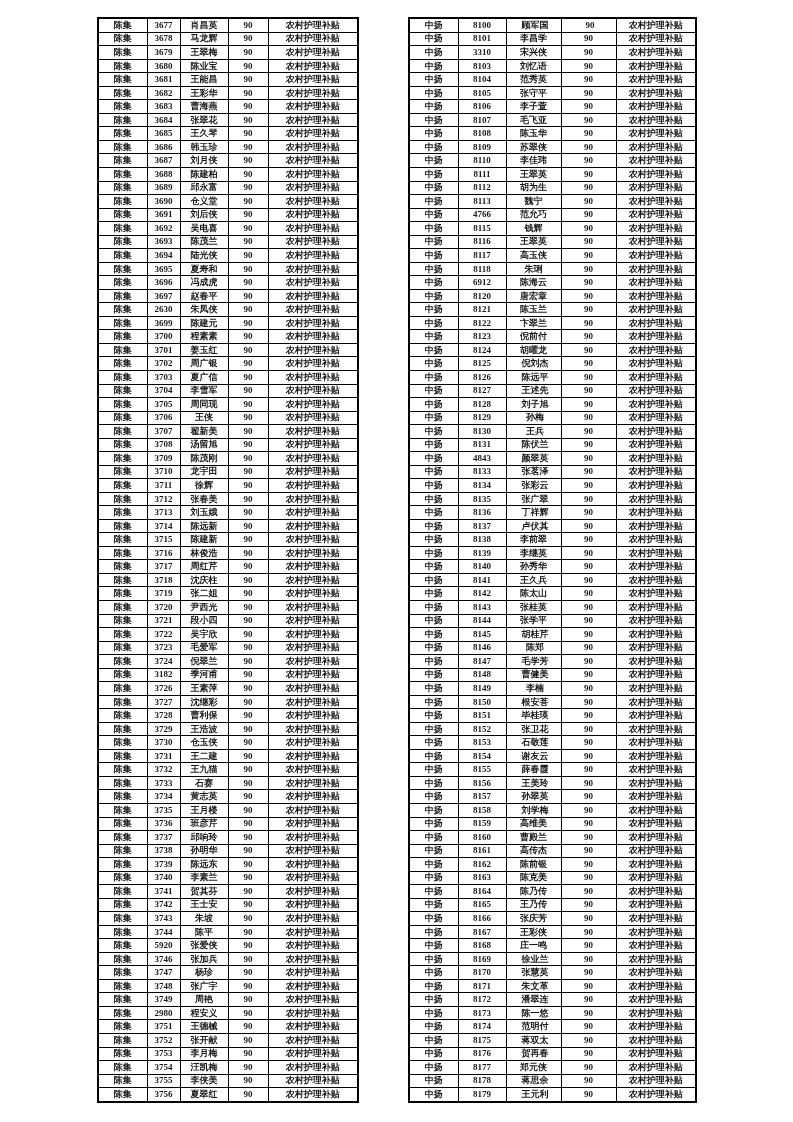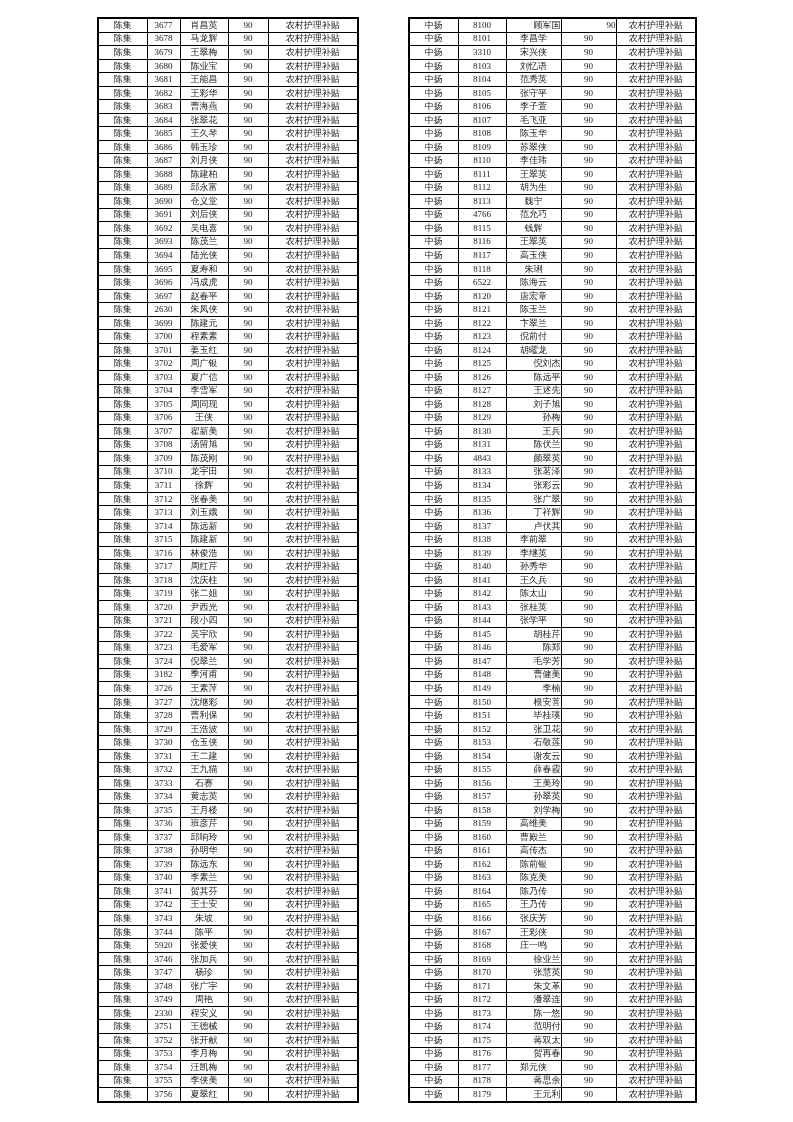--- a/index.html
+++ b/index.html
@@ -14,35 +14,36 @@
     font-family: "Liberation Serif", "DejaVu Serif", serif;
     color: #1a1a1a;
   }
   .roster-table {
     position: absolute;
     top: 17px;
     border-collapse: collapse;
     table-layout: fixed;
     height: 1086px;
     border: 2px solid #000;
+    font-weight: bold;
   }
   .roster-table.left-pos  { left: 97px;  width: 260px; }
   .roster-table.right-pos { left: 408px; width: 287px; }
   .roster-table td {
     border: 1px solid #000;
     font-size: 9px;
     line-height: 1;
     text-align: center;
     vertical-align: middle;
     padding: 0;
     overflow: hidden;
     white-space: nowrap;
   }
   .roster-table td.al-left {
-    text-align: right;
+    text-align: center;
     padding-left: 3px;
   }
 </style>
 </head>
 <body>
 
 <table class="roster-table left-pos">
   <colgroup>
     <col style="width:49px">
     <col style="width:33px">
@@ -557,21 +558,21 @@
       </tr>
       <tr>
         <td>陈集</td>
         <td>3749</td>
         <td>周艳</td>
         <td>90</td>
         <td>农村护理补贴</td>
       </tr>
       <tr>
         <td>陈集</td>
-        <td>2330</td>
+        <td>2980</td>
         <td>程安义</td>
         <td>90</td>
         <td>农村护理补贴</td>
       </tr>
       <tr>
         <td>陈集</td>
         <td>3751</td>
         <td>王德械</td>
         <td>90</td>
         <td>农村护理补贴</td>
@@ -751,21 +752,21 @@
       </tr>
       <tr>
         <td>中扬</td>
         <td>8118</td>
         <td>朱琍</td>
         <td>90</td>
         <td>农村护理补贴</td>
       </tr>
       <tr>
         <td>中扬</td>
-        <td>6522</td>
+        <td>6912</td>
         <td>陈海云</td>
         <td>90</td>
         <td>农村护理补贴</td>
       </tr>
       <tr>
         <td>中扬</td>
         <td>8120</td>
         <td>唐宏章</td>
         <td>90</td>
         <td>农村护理补贴</td>

